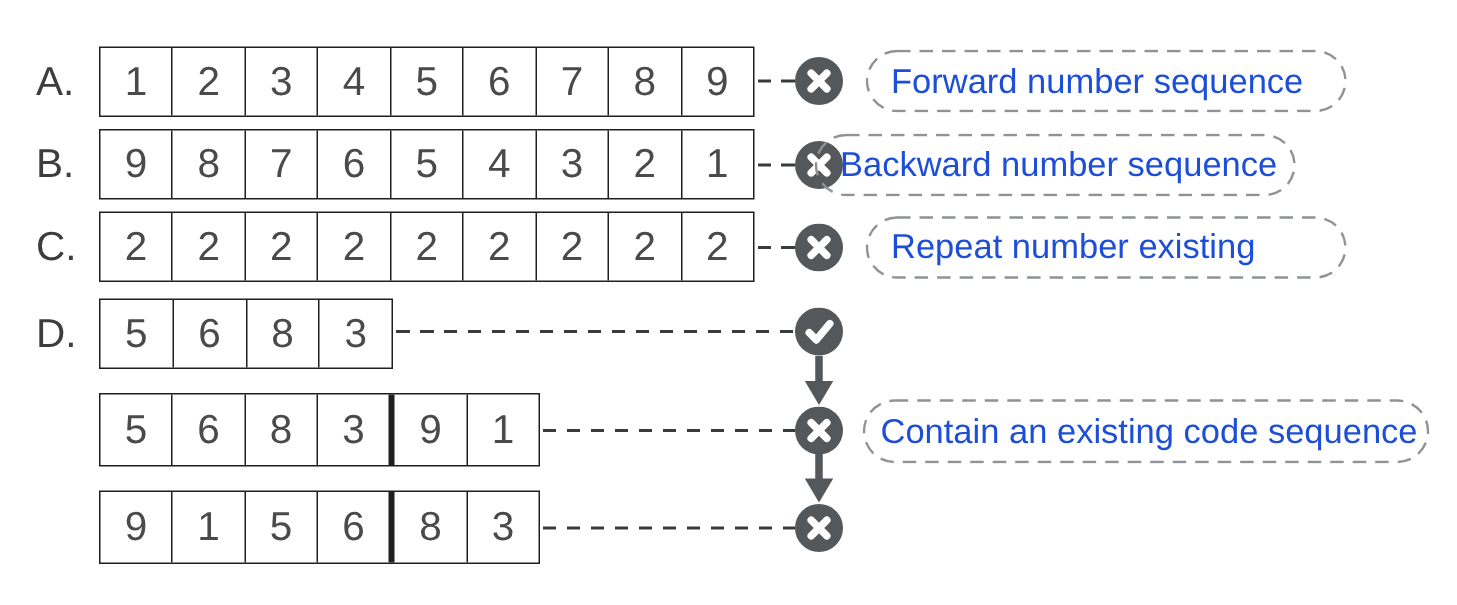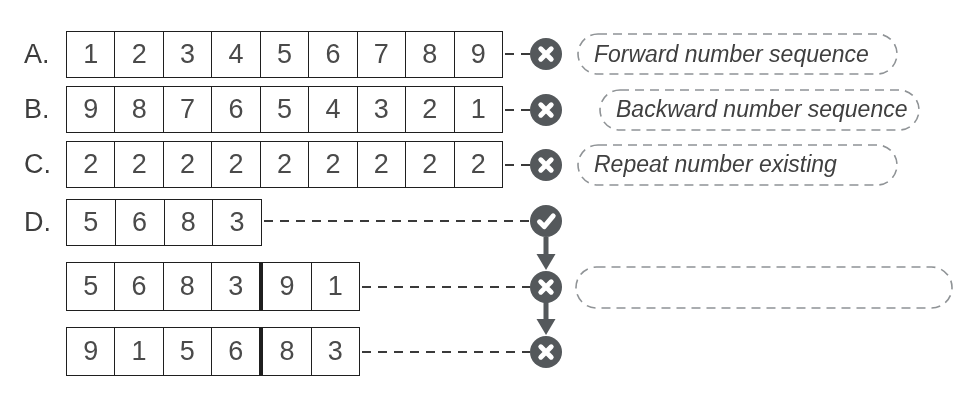--- a/index.html
+++ b/index.html
@@ -46,23 +46,22 @@
   .pill {
     position: absolute;
     display: flex;
     align-items: center;
     box-sizing: border-box;
   }
   .pill svg.pill-frame { position: absolute; left: 0; top: 0; }
   .pill-text {
     position: relative;
     font-size: 23px;
-    color: #404040;
+    color: #1d4ed8;
     white-space: nowrap;
-    font-style: italic;
   }
   .pill-small { width: 321px; height: 42px; padding-left: 17px; }
   .pill-large { width: 378px; height: 43px; padding-left: 12px; }
 </style>
 </head>
 <body>
 
 <div class="canvas">
 
   <div class="row-label" style="top:31px;height:47px">A.</div>
@@ -99,21 +98,21 @@
     <div class="cell">4</div>
     <div class="cell">3</div>
     <div class="cell">2</div>
     <div class="cell">1</div>
   </div>
   <div class="connector" style="left:505px;top:108.5px;width:25px"></div>
   <svg class="status-icon" style="left:530px;top:93.5px" viewBox="0 0 32 32">
     <circle cx="16" cy="16" r="16" fill="#54585b"></circle>
     <path d="M10.8 10.8 L21.2 21.2 M21.2 10.8 L10.8 21.2" stroke="#ffffff" stroke-width="5" stroke-linecap="round" fill="none"></path>
   </svg>
-  <div class="pill pill-small" style="left:599px;top:88.5px">
+  <div class="pill pill-small" style="left:543px;top:88.5px">
     <svg class="pill-frame" width="321" height="42" viewBox="0 0 321 42">
       <rect x="1" y="1" width="319" height="40" rx="20" ry="20" fill="none" stroke="#8f9396" stroke-width="1.6" stroke-dasharray="9 6"></rect>
     </svg>
     <span class="pill-text">Backward number sequence</span>
   </div>
 
   <div class="row-label" style="top:141px;height:47px">C.</div>
   <div class="seq-box" style="left:66px;top:141px;width:437px;height:47px">
     <div class="cell">2</div>
     <div class="cell">2</div>
@@ -165,20 +164,21 @@
   </div>
   <div class="connector" style="left:362px;top:286px;width:168px"></div>
   <svg class="status-icon" style="left:530px;top:271px" viewBox="0 0 32 32">
     <circle cx="16" cy="16" r="16" fill="#54585b"></circle>
     <path d="M10.8 10.8 L21.2 21.2 M21.2 10.8 L10.8 21.2" stroke="#ffffff" stroke-width="5" stroke-linecap="round" fill="none"></path>
   </svg>
   <div class="pill pill-large" style="left:575px;top:265.5px">
     <svg class="pill-frame" width="378" height="43" viewBox="0 0 378 43">
       <rect x="1" y="1" width="376" height="41" rx="20.5" ry="20.5" fill="none" stroke="#8f9396" stroke-width="1.6" stroke-dasharray="9 6"></rect>
     </svg>
+    <span class="pill-text">Contain an existing code sequence</span>
   </div>
 
   <svg class="arrow" style="left:534px;top:302px" width="24" height="34" viewBox="0 0 24 34">
     <rect x="9.5" y="0" width="5" height="20" fill="#54585b"></rect>
     <path d="M2.5 17 L21.5 17 L12 33 Z" fill="#54585b"></path>
   </svg>
 
   <div class="seq-box" style="left:66px;top:327px;width:294px;height:49px">
     <div class="cell">9</div>
     <div class="cell">1</div>

